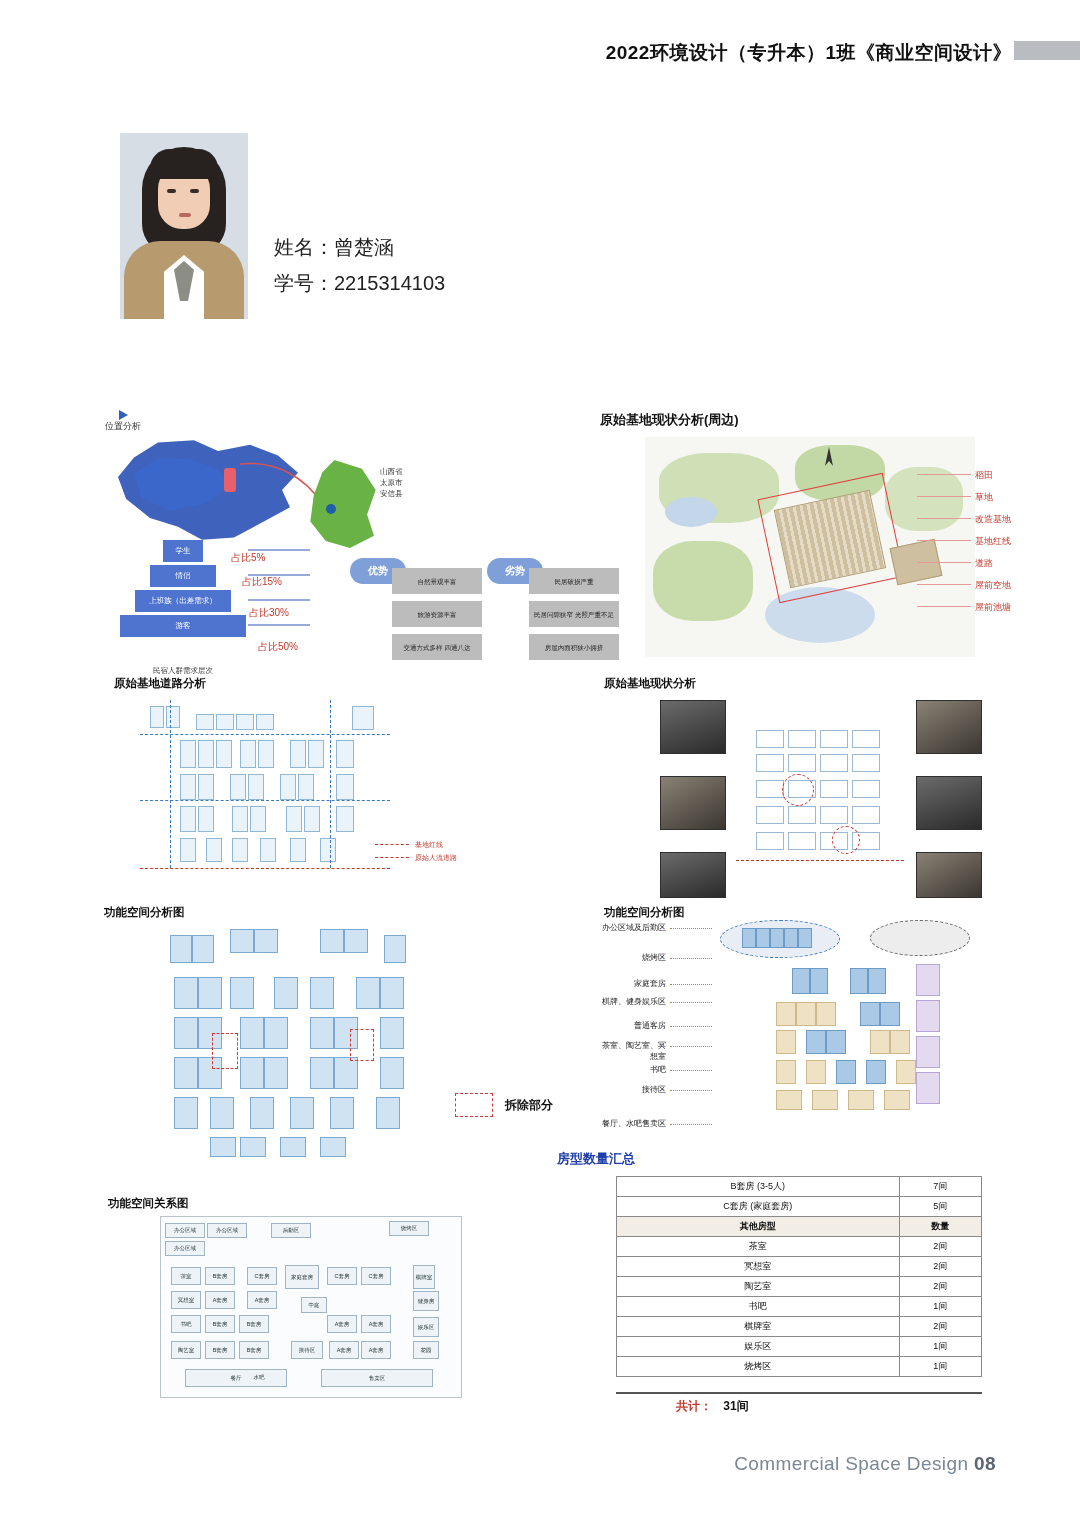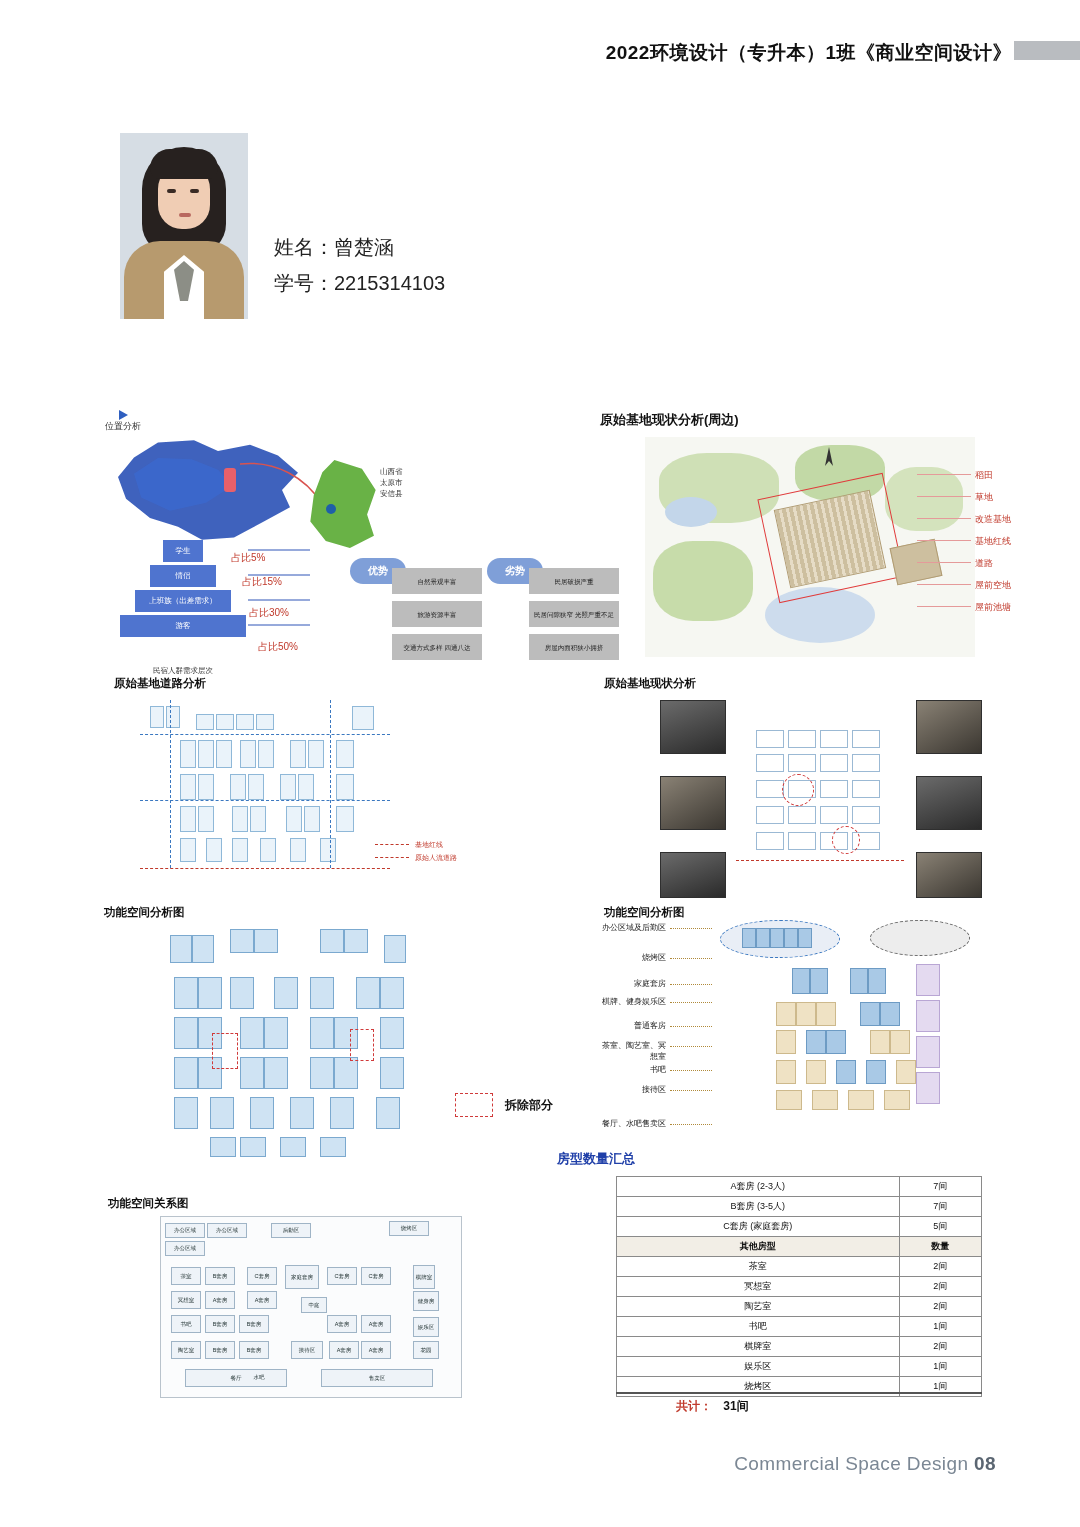--- a/index.html
+++ b/index.html
@@ -555,24 +555,20 @@
 
     <div class="rnode" style="left:24px;top:152px;width:100px;height:16px;">餐厅</div>
     <div class="rnode" style="left:72px;top:152px;width:52px;height:16px;background:transparent;border:none;">水吧</div>
     <div class="rnode" style="left:160px;top:152px;width:110px;height:16px;">售卖区</div>
   </div>
 
   <div class="table-title">房型数量汇总</div>
   <table class="tbl">
     <tbody>
     <tr>
-      <td>A套房 (2-3人)</td>
-      <td>7间</td>
-    </tr>
-    <tr>
       <td>B套房 (3-5人)</td>
       <td>7间</td>
     </tr>
     <tr>
       <td>C套房 (家庭套房)</td>
       <td>5间</td>
     </tr>
     <tr>
       <th>其他房型</th>
       <th>数量</th>

